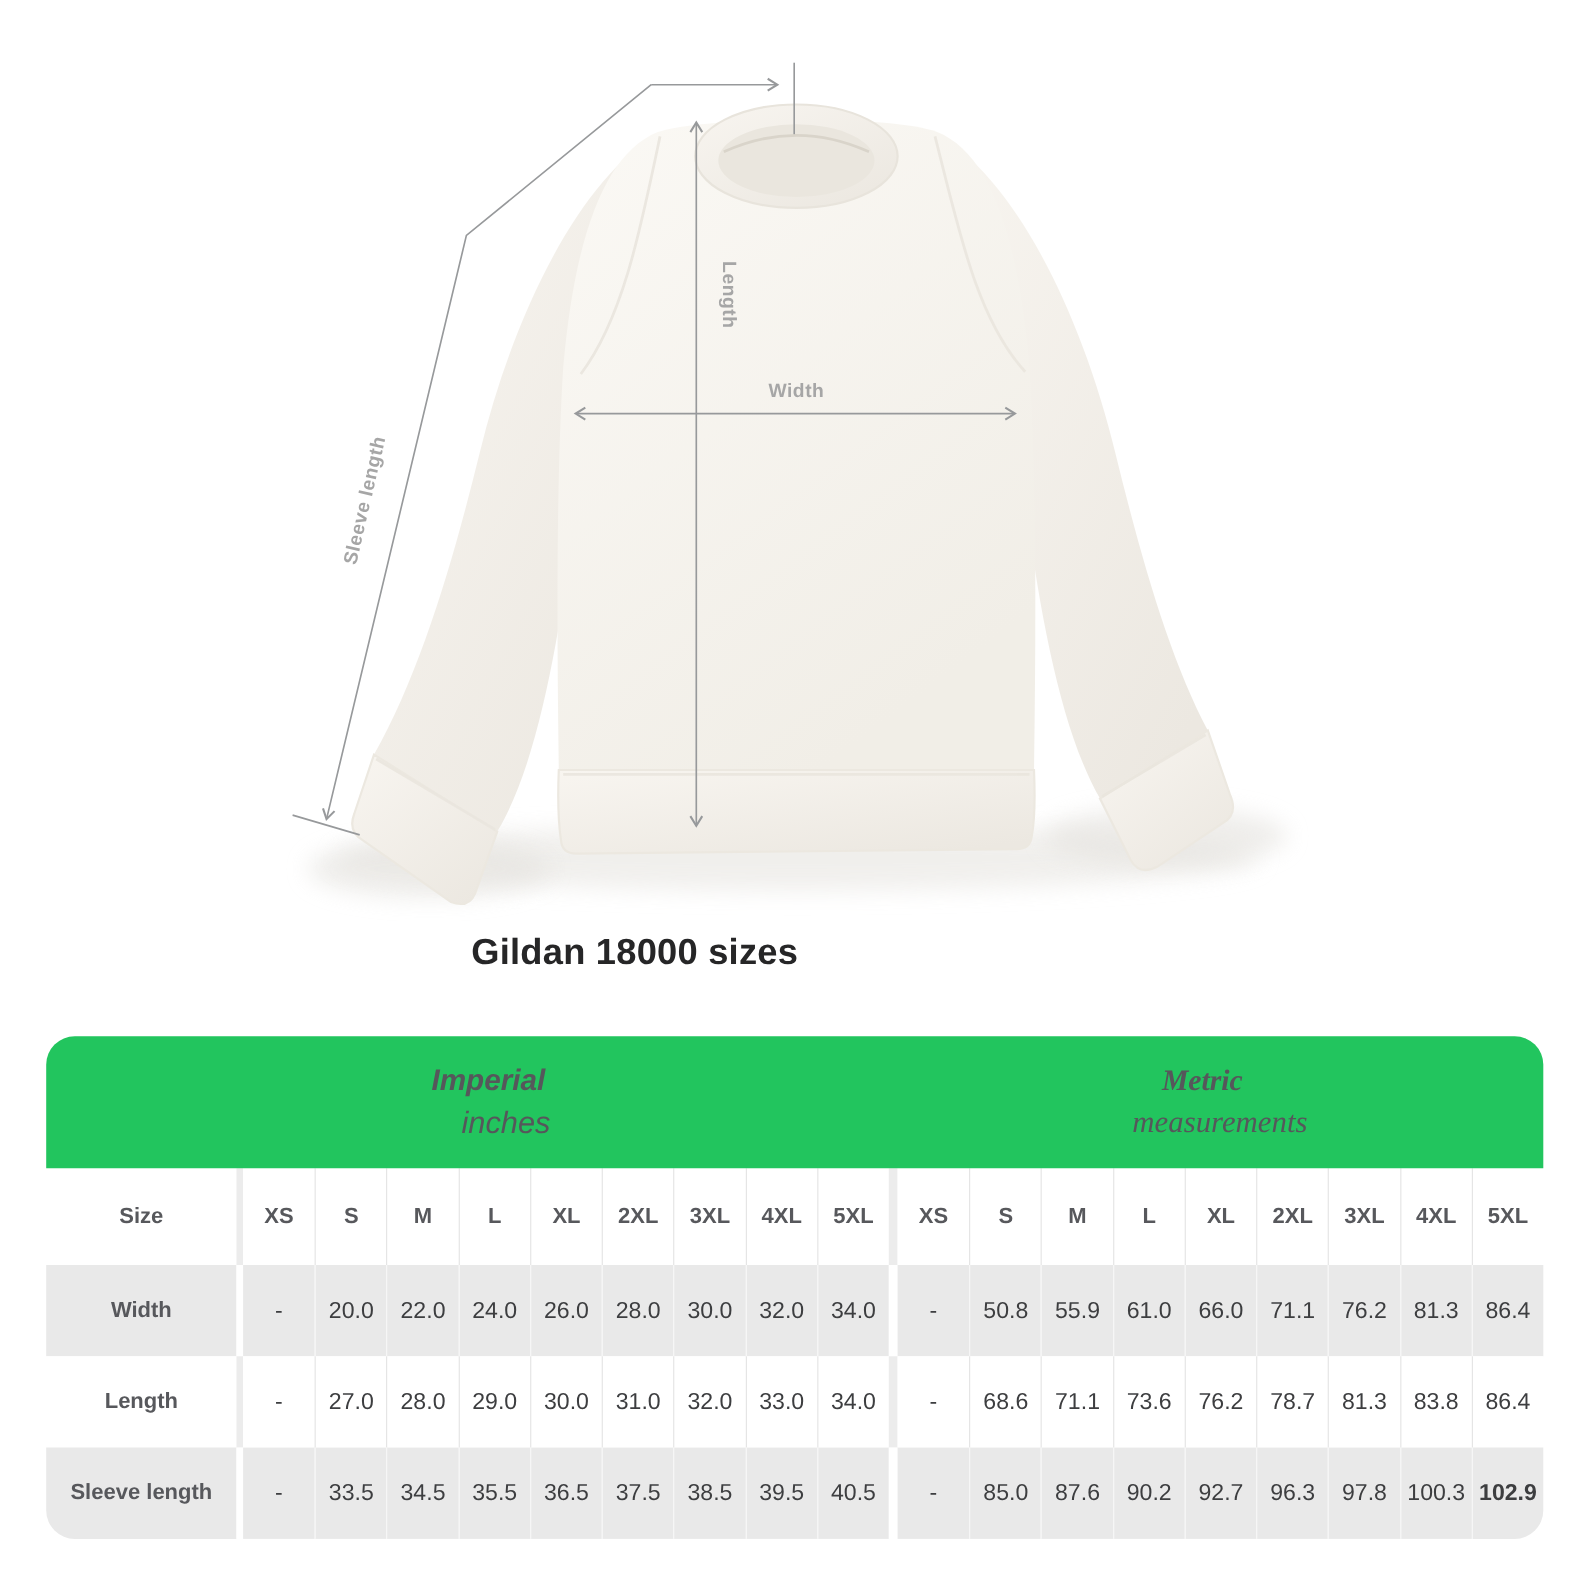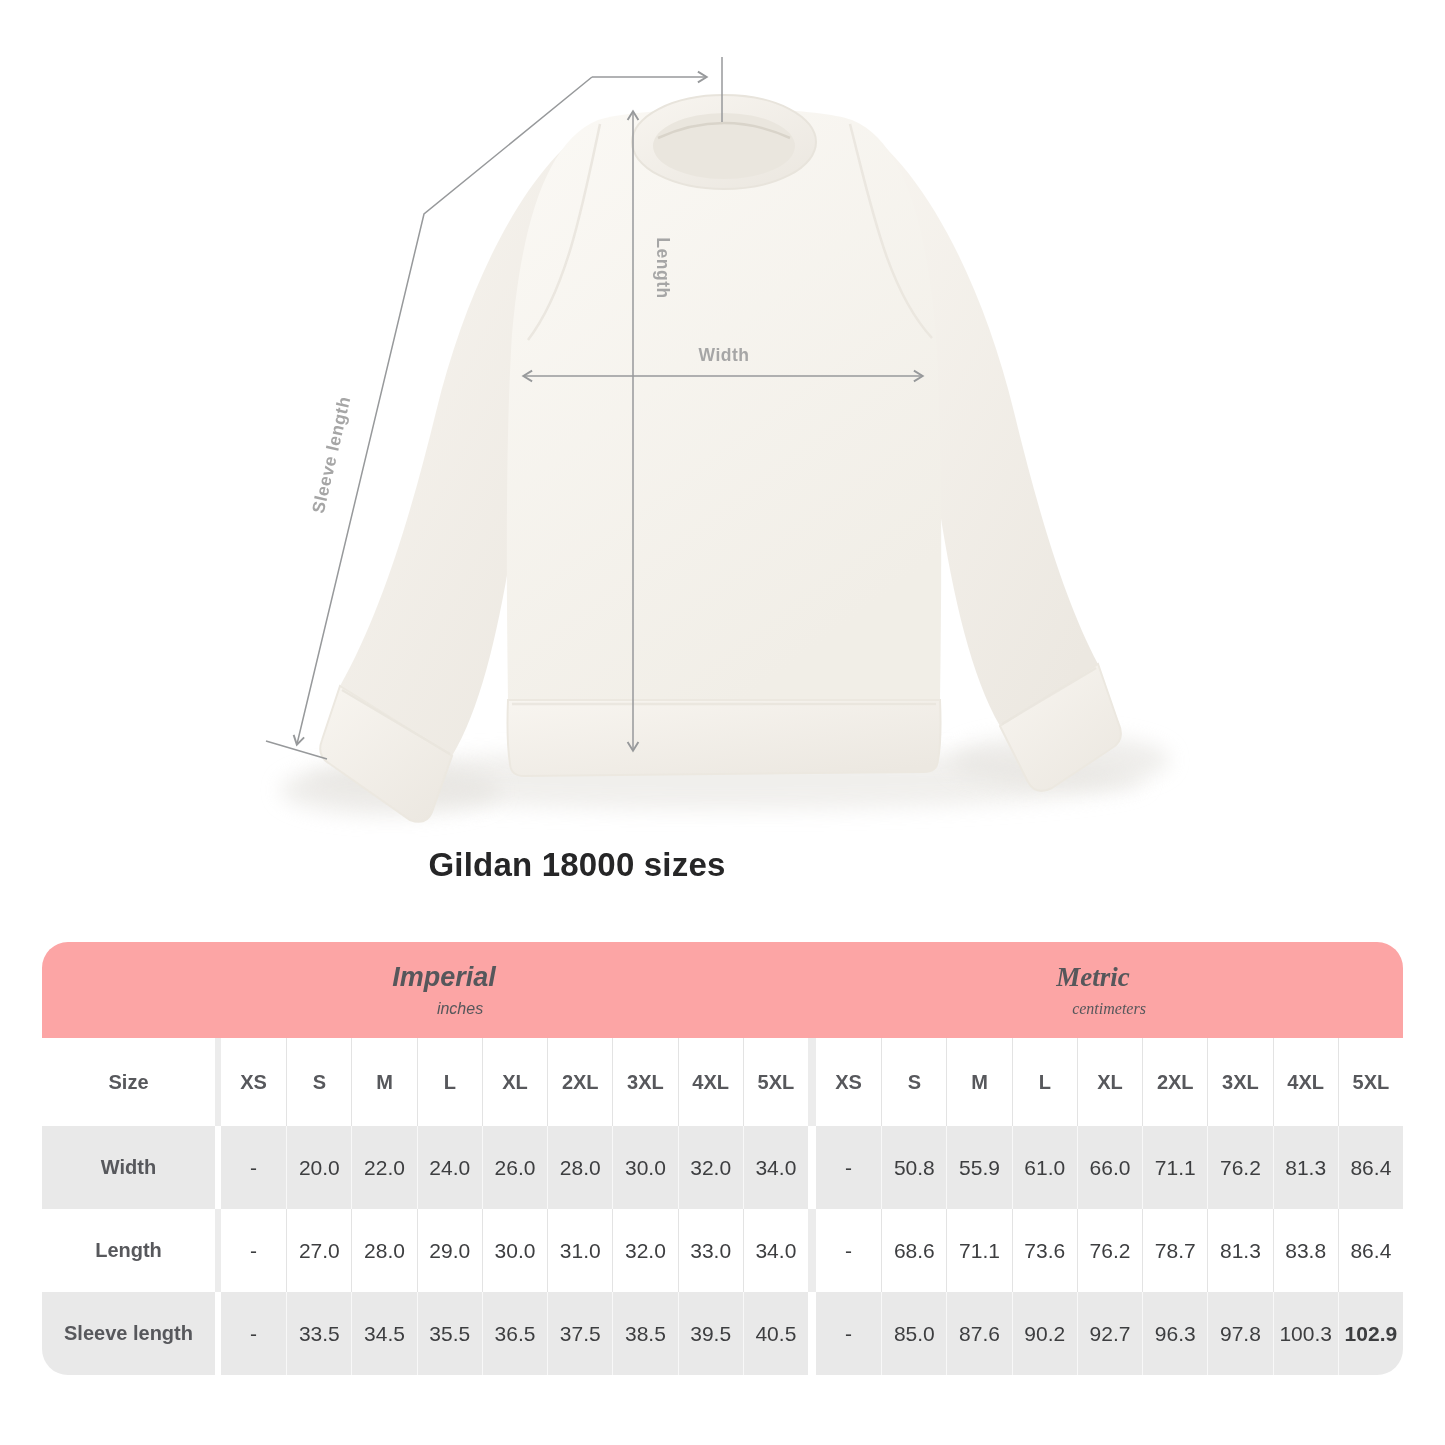--- a/index.html
+++ b/index.html
@@ -14,28 +14,28 @@
 
   
   .page-title{position:absolute;top:846px;left:0;width:1154px;text-align:center;
               font-size:33px;font-weight:bold;color:#262627;letter-spacing:.2px;}
   .page-note{position:absolute;top:893px;left:0;width:1445px;text-align:center;
              font-size:20px;font-style:italic;color:#54555a;}
 
   
   .size-table{position:absolute;left:42px;top:942px;width:1361px;
               display:grid;grid-template-columns:173px 6px repeat(9,1fr) 8px repeat(9,1fr);}
-  .band{grid-column:1/-1;height:96px;background:#fca5a5;
+  .band{grid-column:1/-1;height:120px;background:#22c55e;
         border-radius:26px 26px 0 0;position:relative;}
   .band-title{position:absolute;top:0;height:100%;display:flex;flex-direction:column;
               justify-content:center;align-items:center;gap:7px;color:#56575b;}
   .band-title.imperial{left:0;width:804px;}
   .band-title.metric{left:770px;width:562px;font-family:Liberation Serif, serif;}
   .band-title .bname{font-size:27px;font-weight:bold;font-style:italic;}
-  .band-title .bunit{font-size:16px;font-style:italic;margin-left:32px;}
+  .band-title .bunit{font-size:28px;font-style:italic;margin-left:32px;}
 
   .trow{display:contents;}
   .trow.hrow{--sepc:#e3e3e3;--gapc:#ececec;--bg:#ffffff;--h:88px;}
   .trow.white{--sepc:#e3e3e3;--gapc:#ececec;--bg:#ffffff;--h:83px;}
   .trow.gray{--sepc:#f8f8f8;--gapc:#ffffff;--bg:#e9e9e9;--h:83px;}
   .cell{height:var(--h);background:var(--bg);display:flex;align-items:center;
         justify-content:center;font-size:21px;color:#3d3e40;}
   .cell.sep{border-left:1.5px solid var(--sepc);}
   .cell.bold{font-weight:bold;color:#57585c;font-size:20px;}
   .gapcell{height:var(--h);background:var(--gapc);}
@@ -110,21 +110,21 @@
   <div class="page-title">Gildan 18000 sizes</div>
 
   <div class="size-table" id="grid">
     <div class="band">
       <div class="band-title imperial">
         <div class="bname">Imperial</div>
         <div class="bunit">inches</div>
       </div>
       <div class="band-title metric">
         <div class="bname">Metric</div>
-        <div class="bunit">centimeters</div>
+        <div class="bunit">measurements</div>
       </div>
     </div>
 
   <div class="trow hrow"><div class="cell bold">Size</div><div class="gapcell"></div><div class="cell bold">XS</div><div class="cell sep bold">S</div><div class="cell sep bold">M</div><div class="cell sep bold">L</div><div class="cell sep bold">XL</div><div class="cell sep bold">2XL</div><div class="cell sep bold">3XL</div><div class="cell sep bold">4XL</div><div class="cell sep bold">5XL</div><div class="gapcell"></div><div class="cell bold">XS</div><div class="cell sep bold">S</div><div class="cell sep bold">M</div><div class="cell sep bold">L</div><div class="cell sep bold">XL</div><div class="cell sep bold">2XL</div><div class="cell sep bold">3XL</div><div class="cell sep bold">4XL</div><div class="cell sep bold lastcell">5XL</div></div>
       <div class="trow gray"><div class="cell bold">Width</div><div class="gapcell"></div><div class="cell">-</div><div class="cell sep">20.0</div><div class="cell sep">22.0</div><div class="cell sep">24.0</div><div class="cell sep">26.0</div><div class="cell sep">28.0</div><div class="cell sep">30.0</div><div class="cell sep">32.0</div><div class="cell sep">34.0</div><div class="gapcell"></div><div class="cell">-</div><div class="cell sep">50.8</div><div class="cell sep">55.9</div><div class="cell sep">61.0</div><div class="cell sep">66.0</div><div class="cell sep">71.1</div><div class="cell sep">76.2</div><div class="cell sep">81.3</div><div class="cell sep lastcell">86.4</div></div>
       <div class="trow white"><div class="cell bold">Length</div><div class="gapcell"></div><div class="cell">-</div><div class="cell sep">27.0</div><div class="cell sep">28.0</div><div class="cell sep">29.0</div><div class="cell sep">30.0</div><div class="cell sep">31.0</div><div class="cell sep">32.0</div><div class="cell sep">33.0</div><div class="cell sep">34.0</div><div class="gapcell"></div><div class="cell">-</div><div class="cell sep">68.6</div><div class="cell sep">71.1</div><div class="cell sep">73.6</div><div class="cell sep">76.2</div><div class="cell sep">78.7</div><div class="cell sep">81.3</div><div class="cell sep">83.8</div><div class="cell sep lastcell">86.4</div></div>
       <div class="trow gray last"><div class="cell bold">Sleeve length</div><div class="gapcell"></div><div class="cell">-</div><div class="cell sep">33.5</div><div class="cell sep">34.5</div><div class="cell sep">35.5</div><div class="cell sep">36.5</div><div class="cell sep">37.5</div><div class="cell sep">38.5</div><div class="cell sep">39.5</div><div class="cell sep">40.5</div><div class="gapcell"></div><div class="cell">-</div><div class="cell sep">85.0</div><div class="cell sep">87.6</div><div class="cell sep">90.2</div><div class="cell sep">92.7</div><div class="cell sep">96.3</div><div class="cell sep">97.8</div><div class="cell sep">100.3</div><div class="cell sep lastcell">102.9</div></div>
     </div>
 
 </div>

